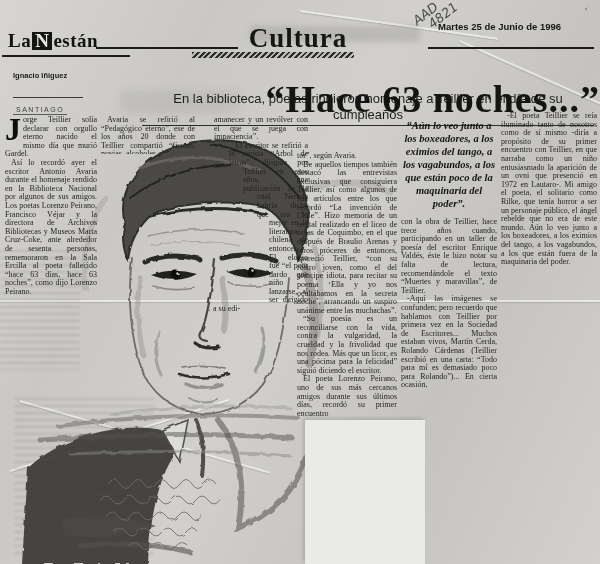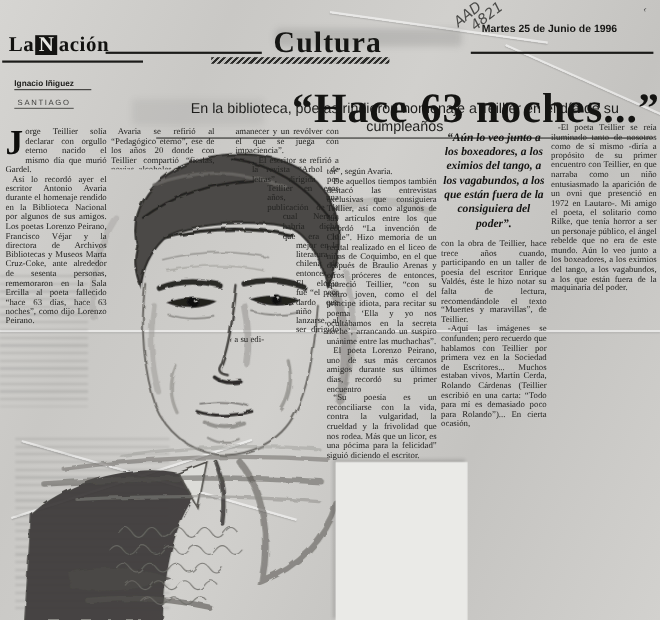--- a/index.html
+++ b/index.html
@@ -24,21 +24,21 @@
   .section{position:absolute;left:0;top:24px;width:596px;text-align:center;
     font:700 27px/28px "Liberation Serif",serif;color:#161614;letter-spacing:1px;}
   .rule{position:absolute;top:47px;height:2px;background:#1b1b19;}
   .rule.left{left:96px;width:142px;}
   .rule.right{left:428px;width:166px;}
   .hatch{position:absolute;left:192px;top:52px;width:162px;height:6px;
     background:repeating-linear-gradient(135deg,#2c2c2a 0 2px,#bcbbb8 2px 4px);}
   .date{position:absolute;left:438px;top:21px;width:156px;
     font:700 9.5px/11px "Liberation Sans",sans-serif;color:#171715;}
   .byline{position:absolute;left:13px;top:71px;width:70px;font-family:"Liberation Sans",sans-serif;}
-  .byline .author{font-weight:700;font-size:7.5px;border-bottom:1px solid #3a3a38;padding-bottom:1px;color:#20201e;}
+  .byline .author{font-weight:700;font-size:7.5px;border-bottom:1px solid #3a3a38;padding-bottom:17px;color:#20201e;}
   .byline .city{display:inline-block;font-size:7px;letter-spacing:1.5px;color:#3c3c3a;
     border-bottom:1px solid #5a5a58;margin-top:2px;padding:0 3px 1px 3px;}
   .kicker{position:absolute;left:142px;top:63px;width:452px;text-align:center;
     font:400 13px/16px "Liberation Sans",sans-serif;color:#1d1d1b;
     border-bottom:1.5px solid #2b2b29;padding-bottom:2px;margin-top:28px;}
   .headline{position:absolute;left:150px;top:79px;width:450px;text-align:right;
     font:700 38px/40px "Liberation Serif",serif;color:#141412;letter-spacing:1px;}
   
   .col{position:absolute;width:92px;font-size:8px;line-height:8.6px;text-align:justify;
     color:#242422;z-index:3;}
@@ -164,21 +164,21 @@
   </svg>
 
   <div class="patch"></div>
 
   <div class="archive">
     <span>AAD</span>
     <span>4821</span>
   </div>
   <div class="corner-mark">‹</div>
 
-  <div class="logo"><span>La</span><span class="nbox">N</span><span>ación</span></div>
+  <div class="logo"><span>La</span><span class="nbox">N</span><span>están</span></div>
   <div class="logo-rule"></div>
   <div class="rule left"></div>
   <div class="rule right"></div>
   <div class="section">Cultura</div>
   <div class="hatch"></div>
   <div class="date">Martes 25 de Junio de 1996</div>
 
   <div class="byline">
     <div class="author">Ignacio Iñiguez</div>
     <div><span class="city">SANTIAGO</span></div>
@@ -202,26 +202,26 @@
     <div class="st" style="width:30px;height:26px;"></div>
     <div class="st" style="width:44px;height:26px;"></div>
     <div class="st" style="width:56px;height:80px;"></div>
     <p class="noind">amanecer y un revólver con el que se juega con impaciencia”.</p>
     <p>El escritor se refirió a la revista “Arbol de letras”, dirigida por Teillier en esos años, una publicación de la cual Neruda habría dicho que era lo mejor en la literatura chilena de entonces. El elogio fue “el peor dardo que niño lanzarse, al ser dirigido a su edi-</p>
   </div>
 
   <div class="col" id="col4">
     <p class="noind">tor”, según Avaria.</p>
     <p>De aquellos tiempos también destacó las entrevistas exclusivas que consiguiera Teillier, así como algunos de sus artículos entre los que recordó “La invención de Chile”. Hizo memoria de un recital realizado en el liceo de niñas de Coquimbo, en el que después de Braulio Arenas y otros próceres de entonces, apareció Teillier, “con su rostro joven, como el del príncipe idiota, para recitar su poema ‘Ella y yo nos ocultábamos en la secreta noche’, arrancando un suspiro unánime entre las muchachas”.</p>
+    <p>“Su poesía es un reconciliarse con la vida, contra la vulgaridad, la crueldad y la frivolidad que nos rodea. Más que un licor, es una pócima para la felicidad” siguió diciendo el escritor.</p>
     <p>El poeta Lorenzo Peirano, uno de sus más cercanos amigos durante sus últimos días, recordó su primer encuentro</p>
-    <p>“Su poesía es un reconciliarse con la vida, contra la vulgaridad, la crueldad y la frivolidad que nos rodea. Más que un licor, es una pócima para la felicidad” siguió diciendo el escritor.</p>
   </div>
 
   <div class="col" id="col5">
-    <div class="pullquote">“Aún lo veo junto a los boxeadores, a los eximios del tango, a los vagabundos, a los que están fuera de la consiguiera del poder”.</div>
+    <div class="pullquote">“Aún lo veo junto a los boxeadores, a los eximios del tango, a los vagabundos, a los que están poco de la maquinaria del poder”.</div>
     <p class="noind">con la obra de Teillier, hace trece años cuando, participando en un taller de poesía del escritor Enrique Valdés, éste le hizo notar su falta de lectura, recomendándole el texto “Muertes y maravillas”, de Teillier.</p>
     <p>-Aquí las imágenes se confunden; pero recuerdo que hablamos con Teillier por primera vez en la Sociedad de Escritores... Muchos estaban vivos, Martín Cerda, Rolando Cárdenas (Teillier escribió en una carta: “Todo para mí es demasiado poco para Rolando”)... En cierta ocasión,</p>
   </div>
 
   <div class="col" id="col6">
     <p>-El poeta Teillier se reía iluminado tanto de nosotros como de sí mismo -diría a propósito de su primer encuentro con Teillier, en que narraba como un niño entusiasmado la aparición de un ovni que presenció en 1972 en Lautaro-. Mi amigo el poeta, el solitario como Rilke, que tenía horror a ser un personaje público, el ángel rebelde que no era de este mundo. Aún lo veo junto a los boxeadores, a los eximios del tango, a los vagabundos, a los que están fuera de la maquinaria del poder.</p>
   </div>
 
 </div>
 

